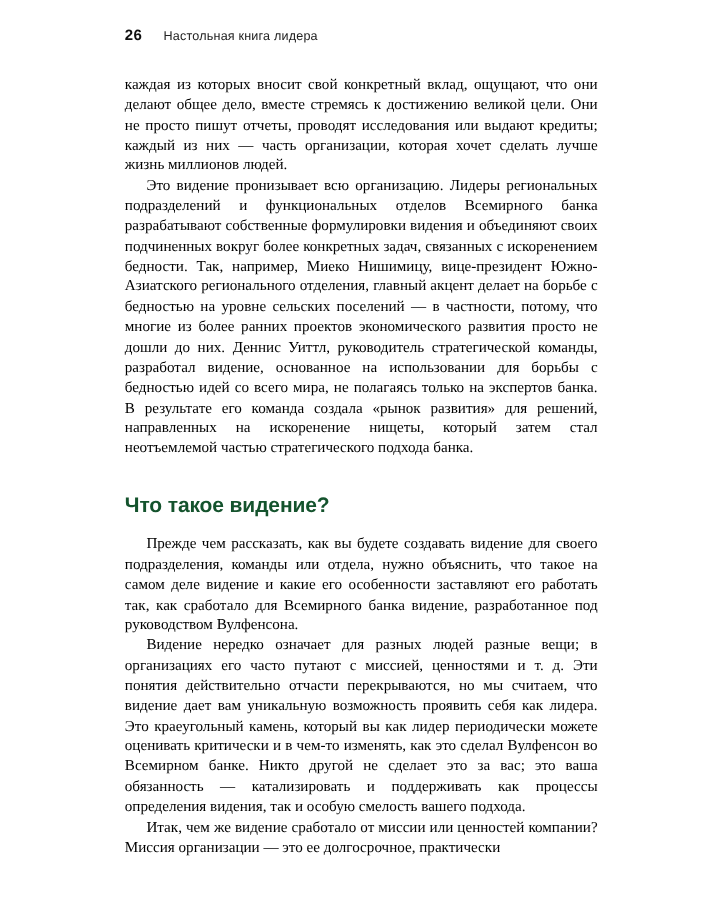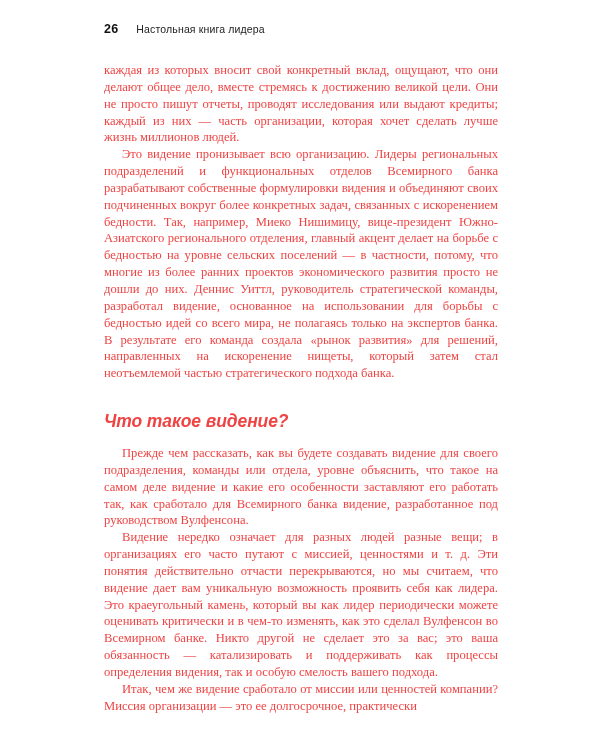--- a/index.html
+++ b/index.html
@@ -52,35 +52,34 @@
     width: 394px;
   }
   p.body-par {
     margin: 0;
     text-align: justify;
     text-justify: inter-word;
     font-size: 12.6px;
     line-height: 16.85px;
     text-indent: 18px;
     hyphens: manual;
-    color: #ef4444;
+    color: #000000;
   }
   p.body-par.no-indent {
     text-indent: 0;
   }
   h2.section-heading {
     font-family: "Liberation Sans", "DejaVu Sans", sans-serif;
     font-weight: bold;
     font-size: 17.5px;
     line-height: 22px;
-    color: #ef4444;
+    color: #14532d;
     margin: 0;
     padding: 0;
     letter-spacing: -0.1px;
-    font-style: italic;
   }
   .gap-before-heading { height: 28px; }
   .gap-after-heading  { height: 13px; }
 </style>
 </head>
 <body>
 
 <div class="page">
 
   <div class="running-head">
@@ -93,21 +92,21 @@
     <p class="body-par no-indent">каждая из которых вносит свой конкретный вклад, ощущают, что они делают общее дело, вместе стремясь к достижению великой цели. Они не просто пишут отчеты, проводят исследования или выдают кредиты; каждый из них — часть организации, которая хочет сделать лучше жизнь миллионов людей.</p>
 
     <p class="body-par">Это видение пронизывает всю организацию. Лидеры региональных подразделений и функциональных отделов Всемирного банка разрабатывают собственные формулировки видения и объединяют своих подчиненных вокруг более конкретных задач, связанных с искоренением бедности. Так, например, Миеко Нишимицу, вице-президент Южно-Азиатского регионального отделения, главный акцент делает на борьбе с бедностью на уровне сельских поселений — в частности, потому, что многие из более ранних проектов экономического развития просто не дошли до них. Деннис Уиттл, руководитель стратегической команды, разработал видение, основанное на использовании для борьбы с бедностью идей со всего мира, не полагаясь только на экспертов банка. В результате его команда создала «рынок развития» для решений, направленных на искоренение нищеты, который затем стал неотъемлемой частью стратегического подхода банка.</p>
 
     <div class="gap-before-heading"></div>
 
     <h2 class="section-heading">Что такое видение?</h2>
 
     <div class="gap-after-heading"></div>
 
-    <p class="body-par">Прежде чем рассказать, как вы будете создавать видение для своего подразделения, команды или отдела, уровне объяснить, что такое на самом деле видение и какие его особенности заставляют его работать так, как сработало для Всемирного банка видение, разработанное под руководством Вулфенсона.</p>
+    <p class="body-par">Прежде чем рассказать, как вы будете создавать видение для своего подразделения, команды или отдела, нужно объяснить, что такое на самом деле видение и какие его особенности заставляют его работать так, как сработало для Всемирного банка видение, разработанное под руководством Вулфенсона.</p>
 
     <p class="body-par">Видение нередко означает для разных людей разные вещи; в организациях его часто путают с миссией, ценностями и т. д. Эти понятия действительно отчасти перекрываются, но мы считаем, что видение дает вам уникальную возможность проявить себя как лидера. Это краеугольный камень, который вы как лидер периодически можете оценивать критически и в чем-то изменять, как это сделал Вулфенсон во Всемирном банке. Никто другой не сделает это за вас; это ваша обязанность — катализировать и поддерживать как процессы определения видения, так и особую смелость вашего подхода.</p>
 
     <p class="body-par">Итак, чем же видение сработало от миссии или ценностей компании? Миссия организации — это ее долгосрочное, практически</p>
 
   </div>
 
 </div>
 
 </body></html>

